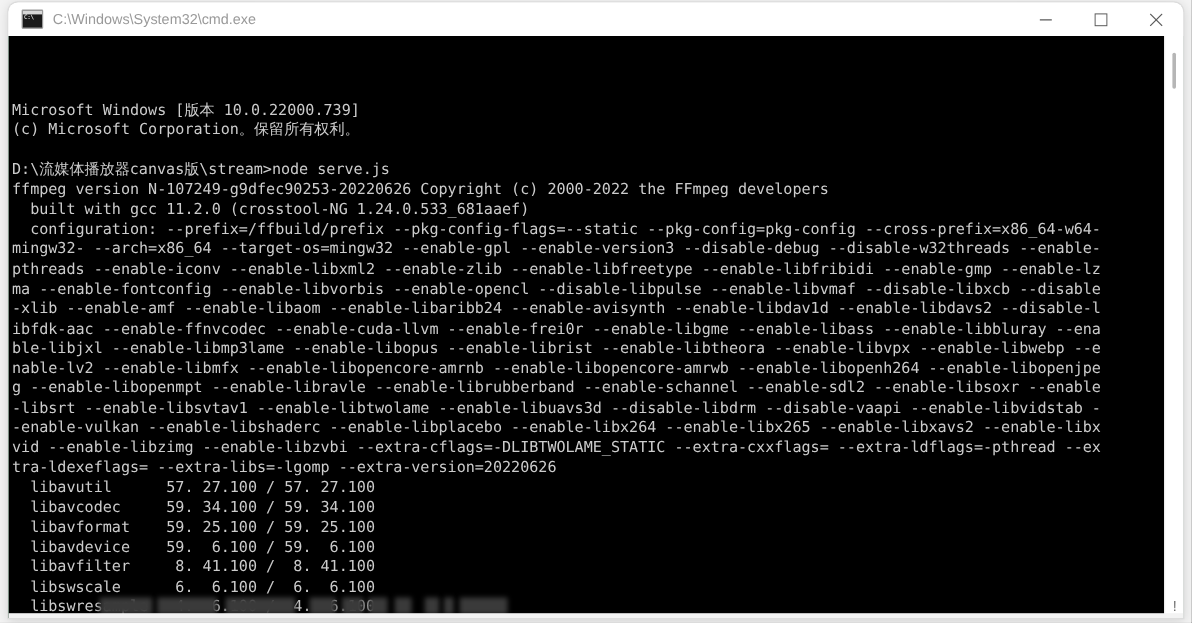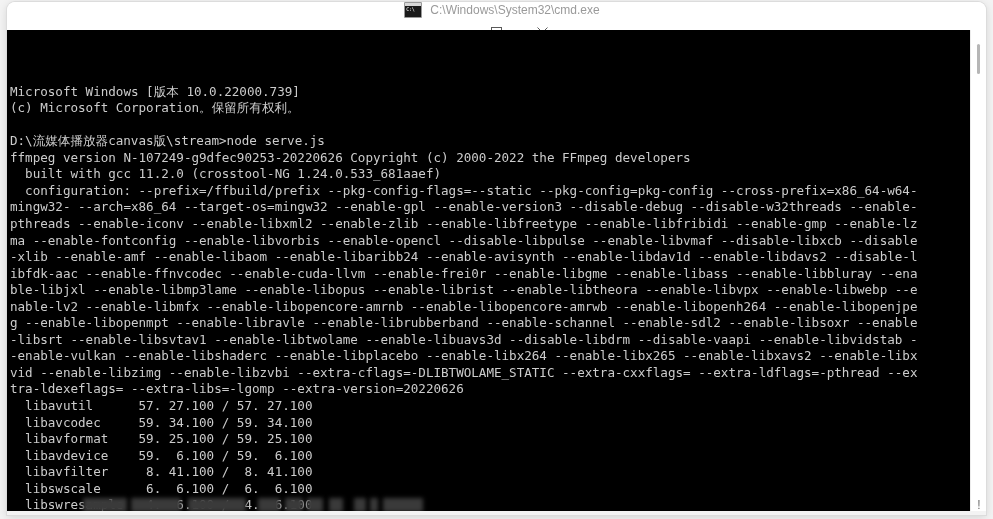--- a/index.html
+++ b/index.html
@@ -30,21 +30,20 @@
 
   
   .titlebar {
     height: 28px;
     min-height: 28px;
     background: #ffffff;
     display: flex;
     align-items: center;
     border-radius: 8px 8px 0 0;
     position: relative;
-    flex-direction: column;
   }
   .title-left {
     display: flex;
     align-items: center;
     padding-left: 11px;
     gap: 8px;
     flex: 1;
     min-width: 0;
   }
   .cmd-icon {

